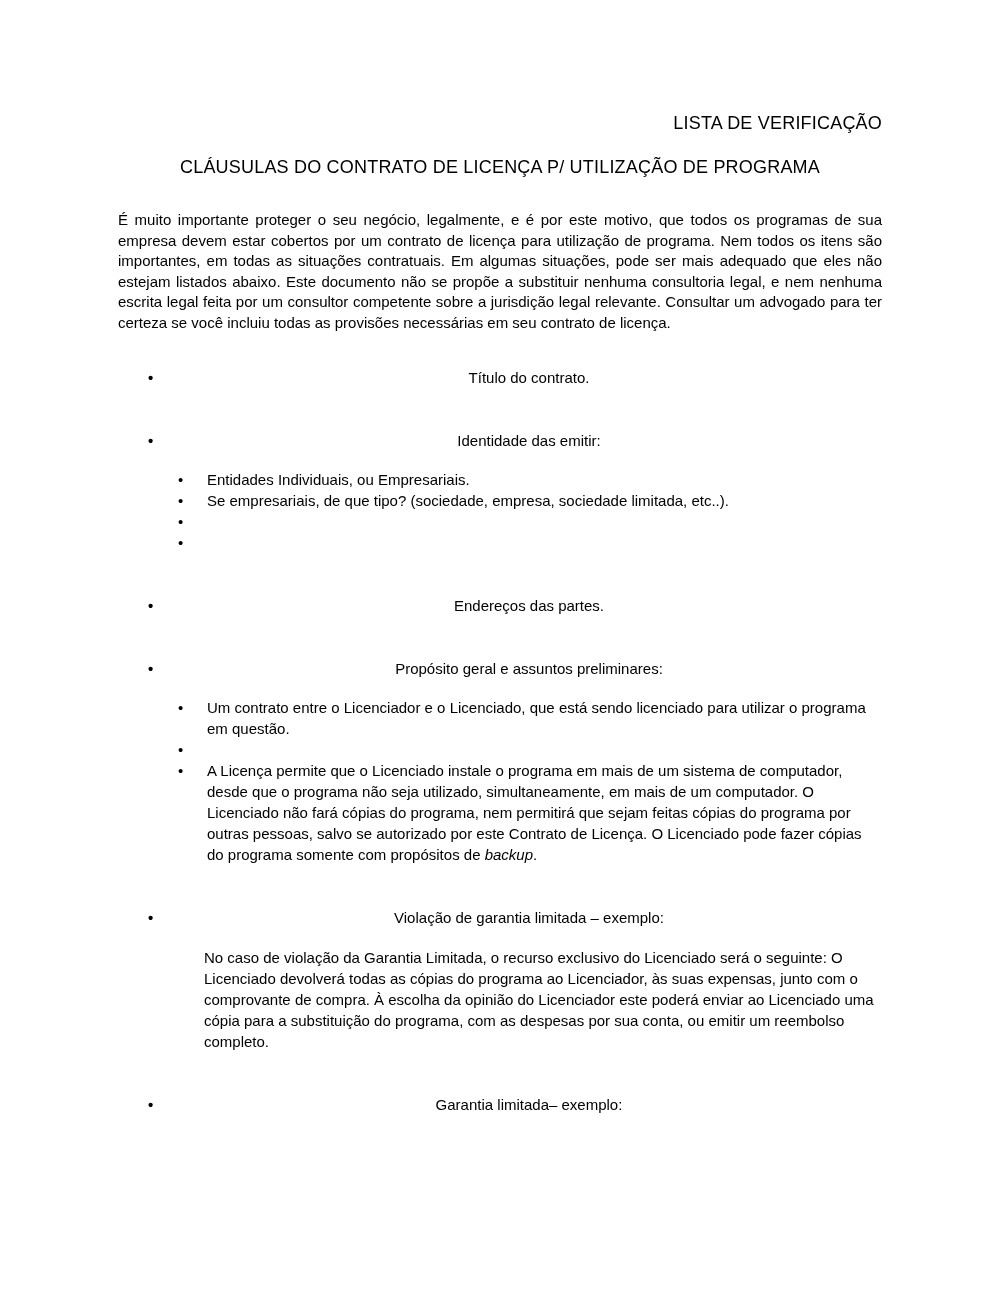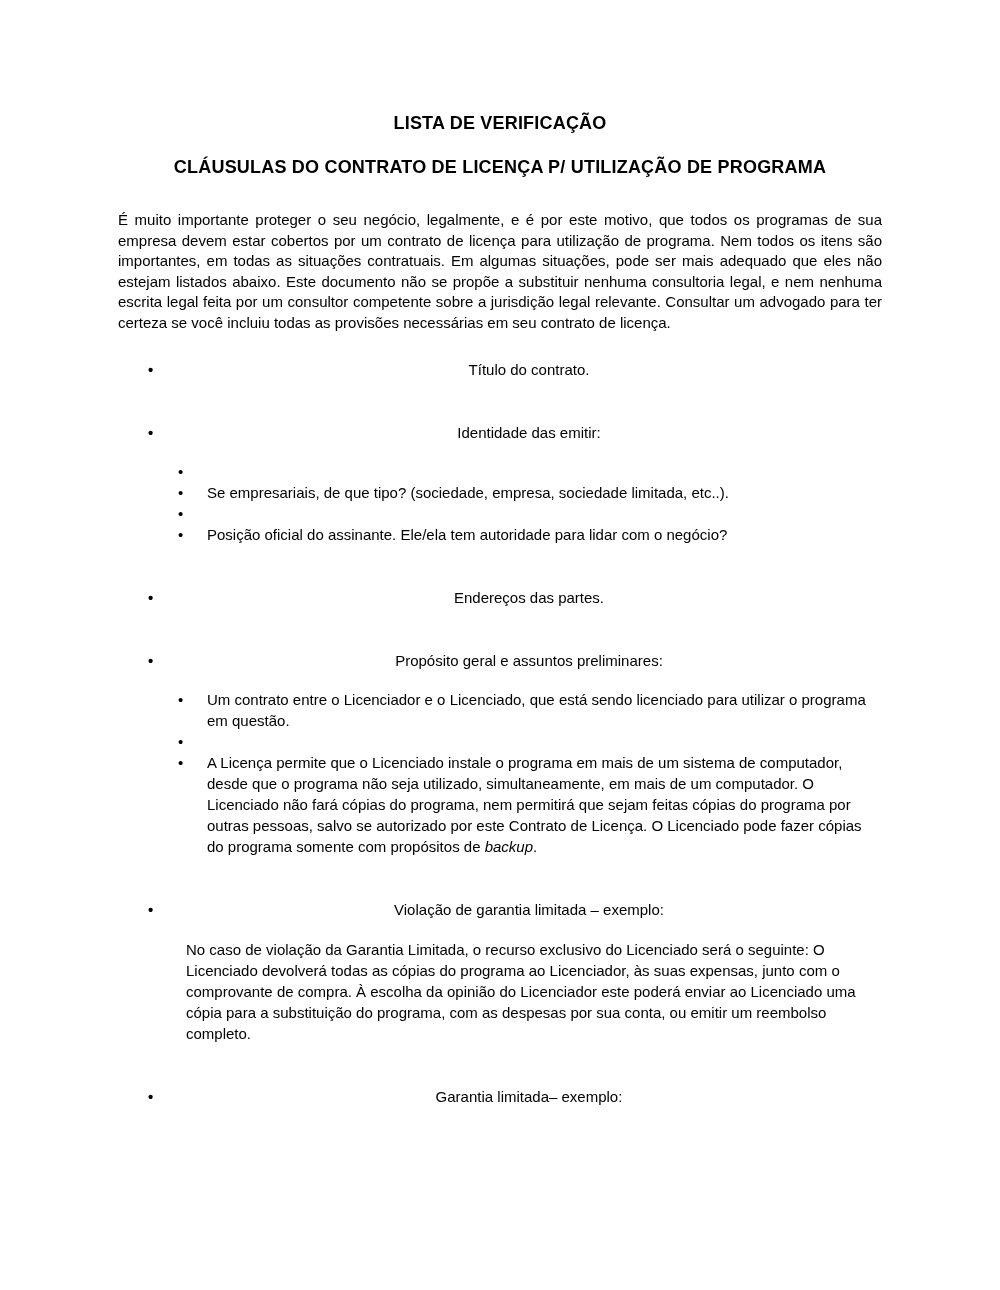--- a/index.html
+++ b/index.html
@@ -16,38 +16,38 @@
     font-family: "Liberation Sans", sans-serif;
     overflow: hidden;
   }
   .content {
     padding: 112px 118px 0 118px;
     font-size: 15px;
     line-height: 21px;
   }
   .doc-title {
     font-size: 18px;
-    font-weight: bold;
-    text-align: center;
+    font-weight: normal;
+    text-align: right;
     line-height: 22px;
     margin: 0 0 22px 0;
     letter-spacing: 0.2px;
   }
   .doc-subtitle {
     font-size: 18px;
-    font-weight: bold;
+    font-weight: normal;
     text-align: center;
     line-height: 22px;
     margin: 0 0 32px 0;
     letter-spacing: 0.2px;
   }
   .intro {
     text-align: justify;
     line-height: 20.5px;
-    margin: 0 0 26px 0;
+    margin: 0 0 34px 0;
   }
   .sections {
     margin: 0;
   }
   .section {
     margin-top: 42px;
   }
   .section:first-child {
     margin-top: 0;
   }
@@ -76,21 +76,21 @@
   }
   .l2-text {
     flex: 1 1 auto;
     text-align: left;
   }
   .l2-text em {
     font-style: italic;
   }
   .section-paragraph {
     margin-top: 19px;
-    margin-left: 68px;
+    margin-left: 86px;
     text-align: left;
   }
   .bullet {
     user-select: none;
   }
 </style>
 </head>
 <body>
 
 <div class="page">
@@ -106,31 +106,31 @@
           </div>
         </div>
         <div class="section">
           <div class="l1-row">
             <span class="bullet l1-bullet">•</span>
             <span class="l1-heading">Identidade das emitir:</span>
           </div>
           <div class="l2-list">
             <div class="l2-row">
               <span class="bullet l2-bullet">•</span>
+              <span class="l2-text"><span>Entidades Individuais, ou Empresariais.</span></span>
             </div>
             <div class="l2-row">
               <span class="bullet l2-bullet">•</span>
               <span class="l2-text"><span>Se empresariais, de que tipo? (sociedade, empresa, sociedade limitada, etc..).</span></span>
             </div>
             <div class="l2-row">
               <span class="bullet l2-bullet">•</span>
             </div>
             <div class="l2-row">
               <span class="bullet l2-bullet">•</span>
-              <span class="l2-text"><span>Posição oficial do assinante. Ele/ela tem autoridade para lidar com o negócio?</span></span>
             </div>
           </div>
         </div>
         <div class="section">
           <div class="l1-row">
             <span class="bullet l1-bullet">•</span>
             <span class="l1-heading">Endereços das partes.</span>
           </div>
         </div>
         <div class="section">

